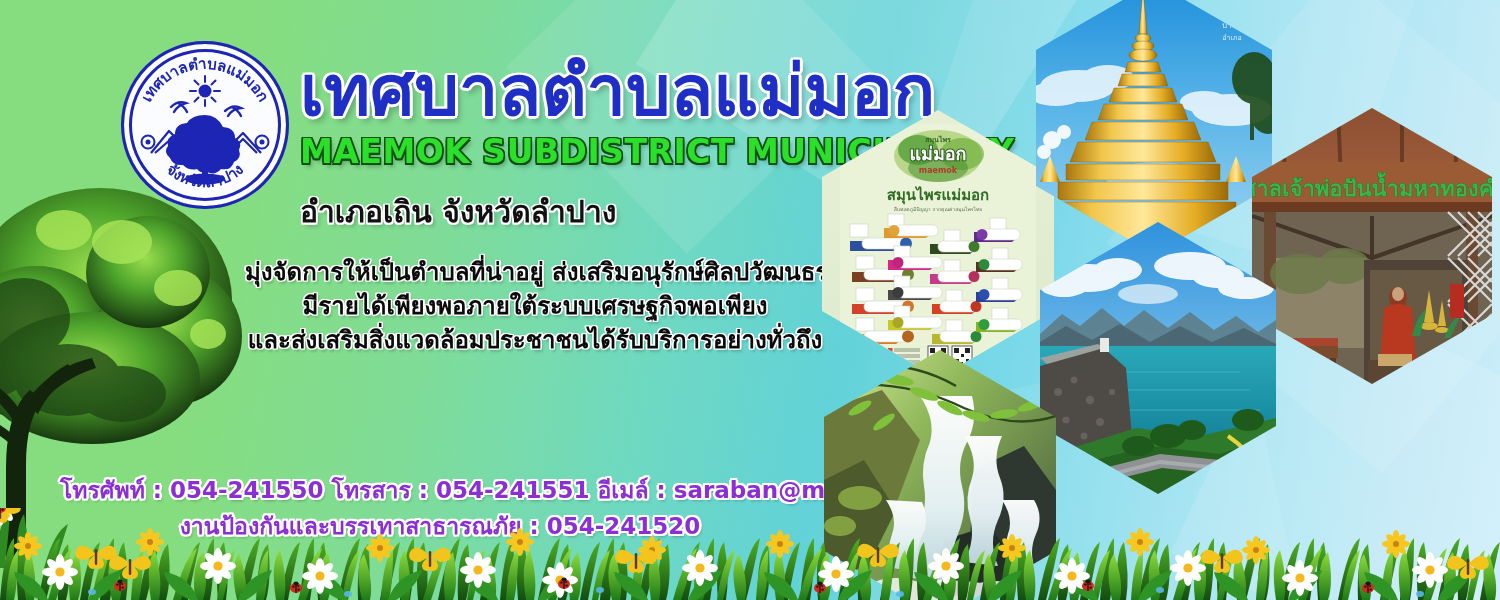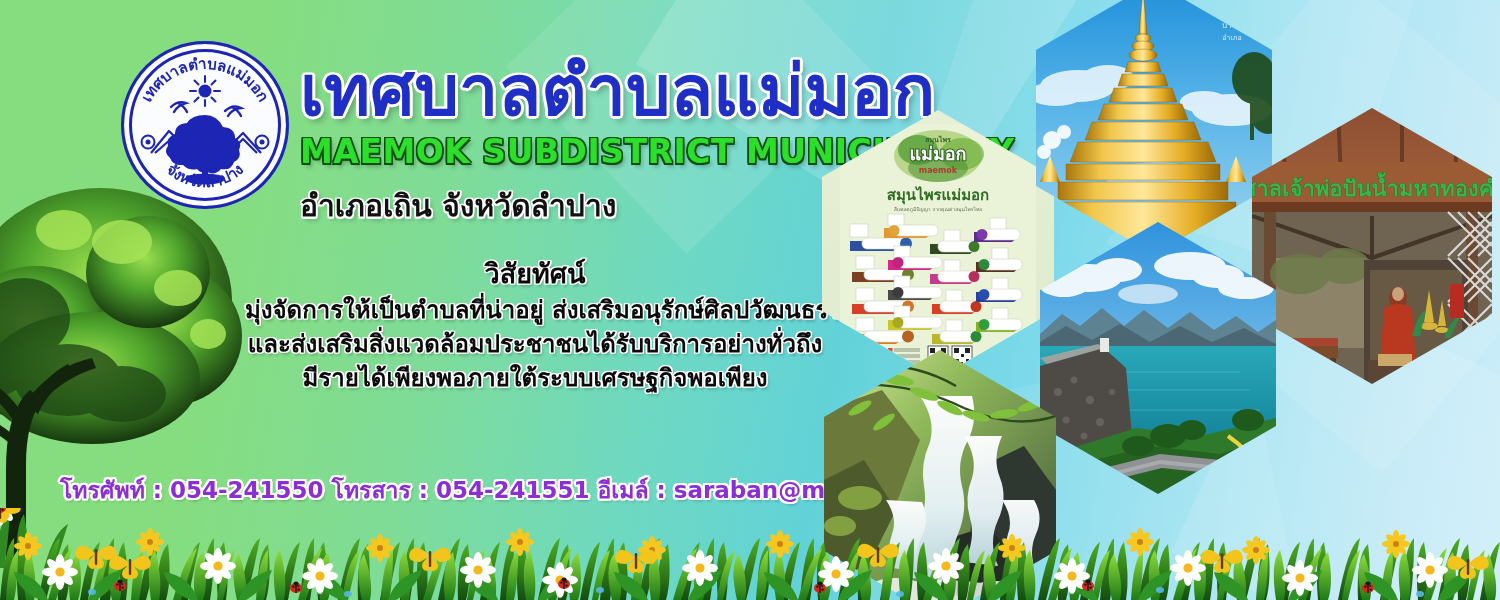--- a/index.html
+++ b/index.html
@@ -88,21 +88,21 @@
       -1.5px -1.5px #0d4f12, 1.5px -1.5px #0d4f12,
       -1.5px 1.5px #0d4f12, 1.5px 1.5px #0d4f12,
       3px 4px 4px rgba(0,0,0,0.25);
   }
   .sub-title {
     font-family: "DejaVu Sans", "Liberation Sans", sans-serif;
     font-size: 30px;
     line-height: 40px;
     font-weight: bold;
     color: #111111;
-    margin-top: 14px;
+    margin-top: 20px;
     white-space: nowrap;
     text-shadow:
       -1.5px 0 #ffffff, 1.5px 0 #ffffff, 0 -1.5px #ffffff, 0 1.5px #ffffff,
       -1.5px -1.5px #ffffff, 1.5px -1.5px #ffffff,
       -1.5px 1.5px #ffffff, 1.5px 1.5px #ffffff,
       3px 4px 4px rgba(0,0,0,0.22);
   }
 
   
   #vision {
@@ -299,28 +299,28 @@
     </svg>
   </div>
 
   <div id="headline">
     <div class="th-title">เทศบาลตำบลแม่มอก</div>
     <div class="en-title">MAEMOK SUBDISTRICT MUNICIPALITY</div>
     <div class="sub-title">อำเภอเถิน จังหวัดลำปาง</div>
   </div>
 
   <div id="vision">
-    <div class="v-head">วิสัยทัศน์</div>
     <div class="v-line">มุ่งจัดการให้เป็นตำบลที่น่าอยู่ ส่งเสริมอนุรักษ์ศิลปวัฒนธรรม</div>
+    <div class="v-line">มีรายได้เพียงพอภายใต้ระบบเศรษฐกิจพอเพียง</div>
     <div class="v-line">และส่งเสริมสิ่งแวดล้อมประชาชนได้รับบริการอย่างทั่วถึง</div>
-    <div class="v-line">มีรายได้เพียงพอภายใต้ระบบเศรษฐกิจพอเพียง</div>
   </div>
 
   <div id="contact">
     <div class="c-line">โทรศัพท์ : 054-241550  โทรสาร : 054-241551 อีเมล์ : saraban@maemok.go.th</div>
+    <div class="c-line">งานป้องกันและบรรเทาสาธารณภัย : 054-241520</div>
   </div>
 
   <div class="hex" id="hex-herbs">
     <div class="inner">
       <svg viewBox="0 0 232 268" width="232" height="268">
         <rect x="18" y="14" width="196" height="240" fill="#eaf2d8"></rect>
 
         <g>
           <ellipse cx="116" cy="46" rx="44" ry="26" fill="#8fc04a" opacity="0.55"></ellipse>
           <ellipse cx="96" cy="40" rx="20" ry="15" fill="#4f9b33" opacity="0.75"></ellipse>

